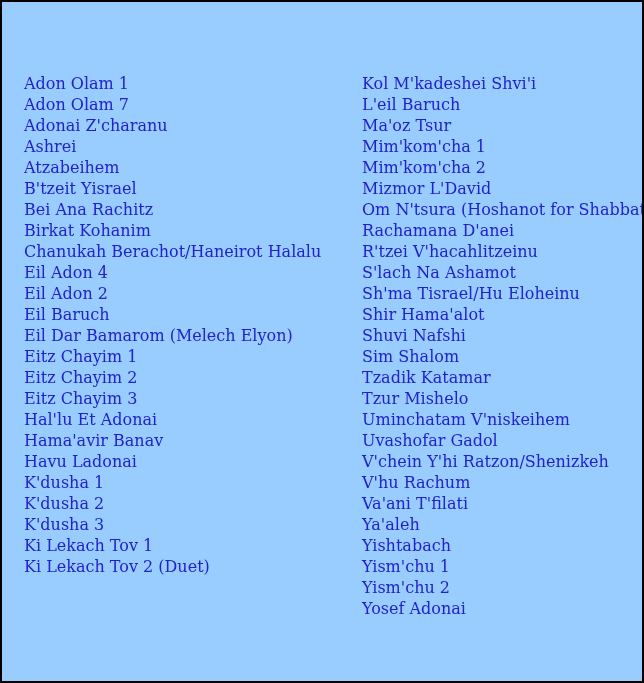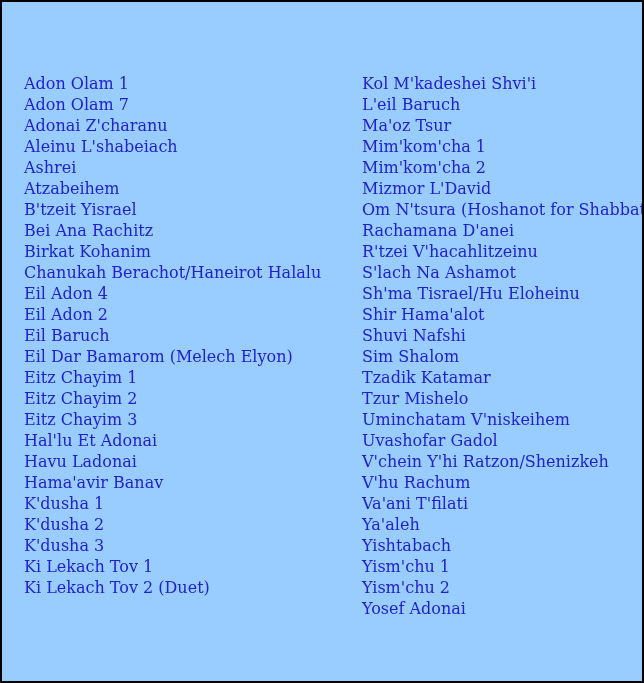--- a/index.html
+++ b/index.html
@@ -42,37 +42,36 @@
 </style>
 </head>
 <body>
 
 <div class="page">
   <div class="song-columns">
     <div class="song-column left">
         <a class="song-link" href="#">Adon Olam 1</a>
         <a class="song-link" href="#">Adon Olam 7</a>
         <a class="song-link" href="#">Adonai Z'charanu</a>
-        <a class="song-link" href="#">Aleinu L'shabeiach</a>
         <a class="song-link" href="#">Ashrei</a>
         <a class="song-link" href="#">Atzabeihem</a>
         <a class="song-link" href="#">B'tzeit Yisrael</a>
         <a class="song-link" href="#">Bei Ana Rachitz</a>
         <a class="song-link" href="#">Birkat Kohanim</a>
         <a class="song-link" href="#">Chanukah Berachot/Haneirot Halalu</a>
         <a class="song-link" href="#">Eil Adon 4</a>
         <a class="song-link" href="#">Eil Adon 2</a>
         <a class="song-link" href="#">Eil Baruch</a>
         <a class="song-link" href="#">Eil Dar Bamarom (Melech Elyon)</a>
         <a class="song-link" href="#">Eitz Chayim 1</a>
         <a class="song-link" href="#">Eitz Chayim 2</a>
         <a class="song-link" href="#">Eitz Chayim 3</a>
         <a class="song-link" href="#">Hal'lu Et Adonai</a>
+        <a class="song-link" href="#">Hama'avir Banav</a>
         <a class="song-link" href="#">Havu Ladonai</a>
-        <a class="song-link" href="#">Hama'avir Banav</a>
         <a class="song-link" href="#">K'dusha 1</a>
         <a class="song-link" href="#">K'dusha 2</a>
         <a class="song-link" href="#">K'dusha 3</a>
         <a class="song-link" href="#">Ki Lekach Tov 1</a>
         <a class="song-link" href="#">Ki Lekach Tov 2 (Duet)</a>
       </div>
     <div class="song-column right">
         <a class="song-link" href="#">Kol M'kadeshei Shvi'i</a>
         <a class="song-link" href="#">L'eil Baruch</a>
         <a class="song-link" href="#">Ma'oz Tsur</a>

